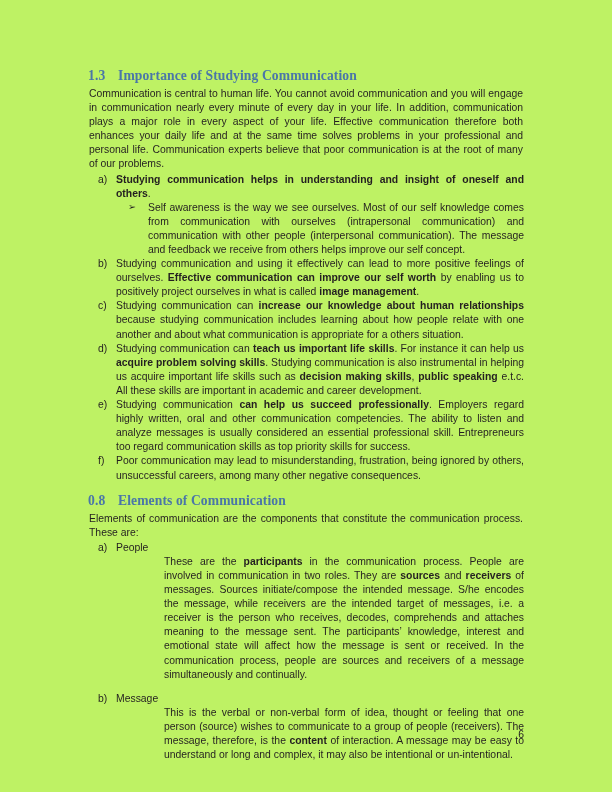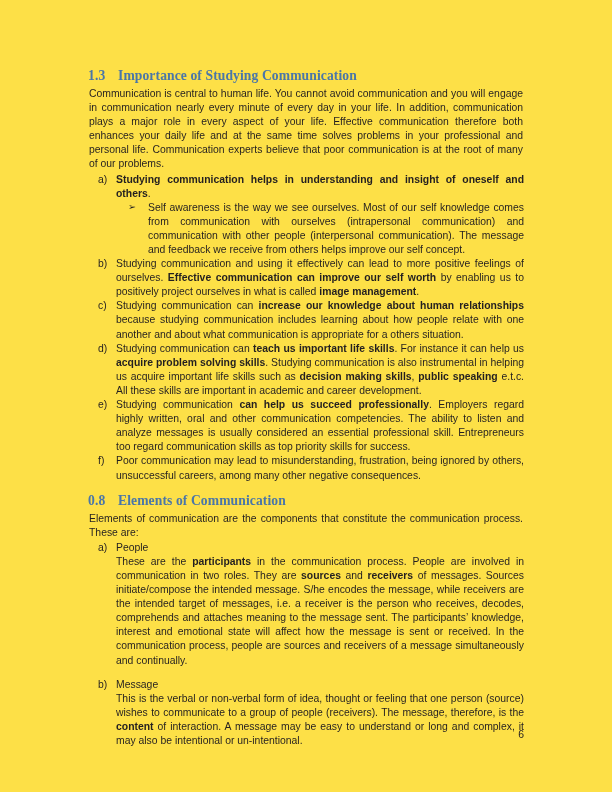--- a/index.html
+++ b/index.html
@@ -13,21 +13,21 @@
     font-family: "Liberation Sans", sans-serif;
     color: #231f20;
     position: relative;
     overflow: hidden;
   }
   .page {
     position: absolute;
     left: 0; top: 0;
     width: 612px;
     height: 792px;
-    background: #fde047;
+    background: #bef264;
   }
   .content {
     position: absolute;
     left: 88px;
     top: 68px;
     width: 436px;
   }
 
   h2.section-heading {
     font-family: "Liberation Serif", serif;
@@ -120,20 +120,21 @@
     line-height: 14.1px;
   }
   .elem-label {
     font-weight: normal;
     display: block;
   }
   .elem-body {
     display: block;
     text-align: justify;
     margin-top: 0px;
+    margin-left: 48px;
   }
   .spacer-10 { height: 10px; }
 
   b, strong { font-weight: bold; }
 
   .page-number {
     position: absolute;
     right: 88px;
     bottom: 52px;
     font-size: 10.4px;

